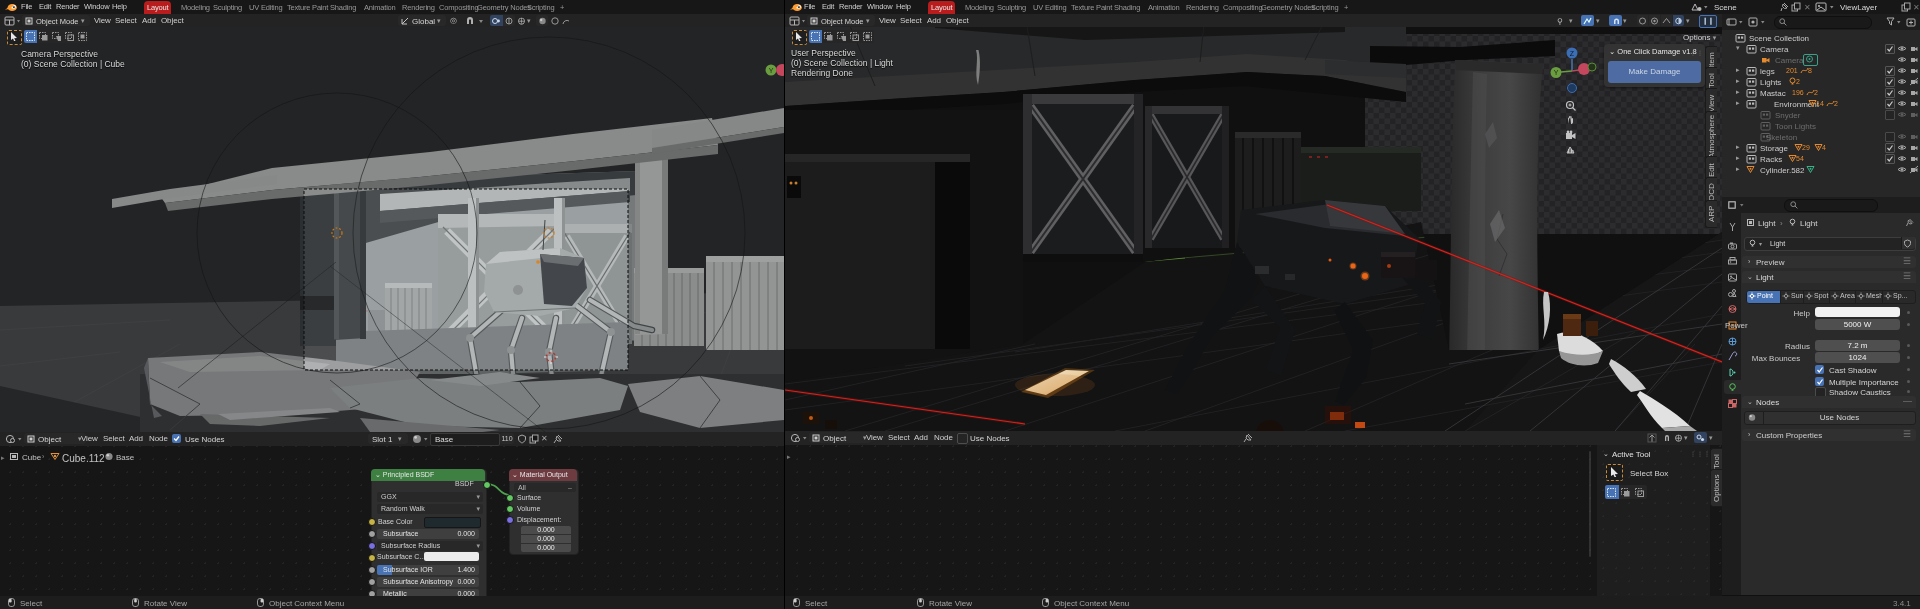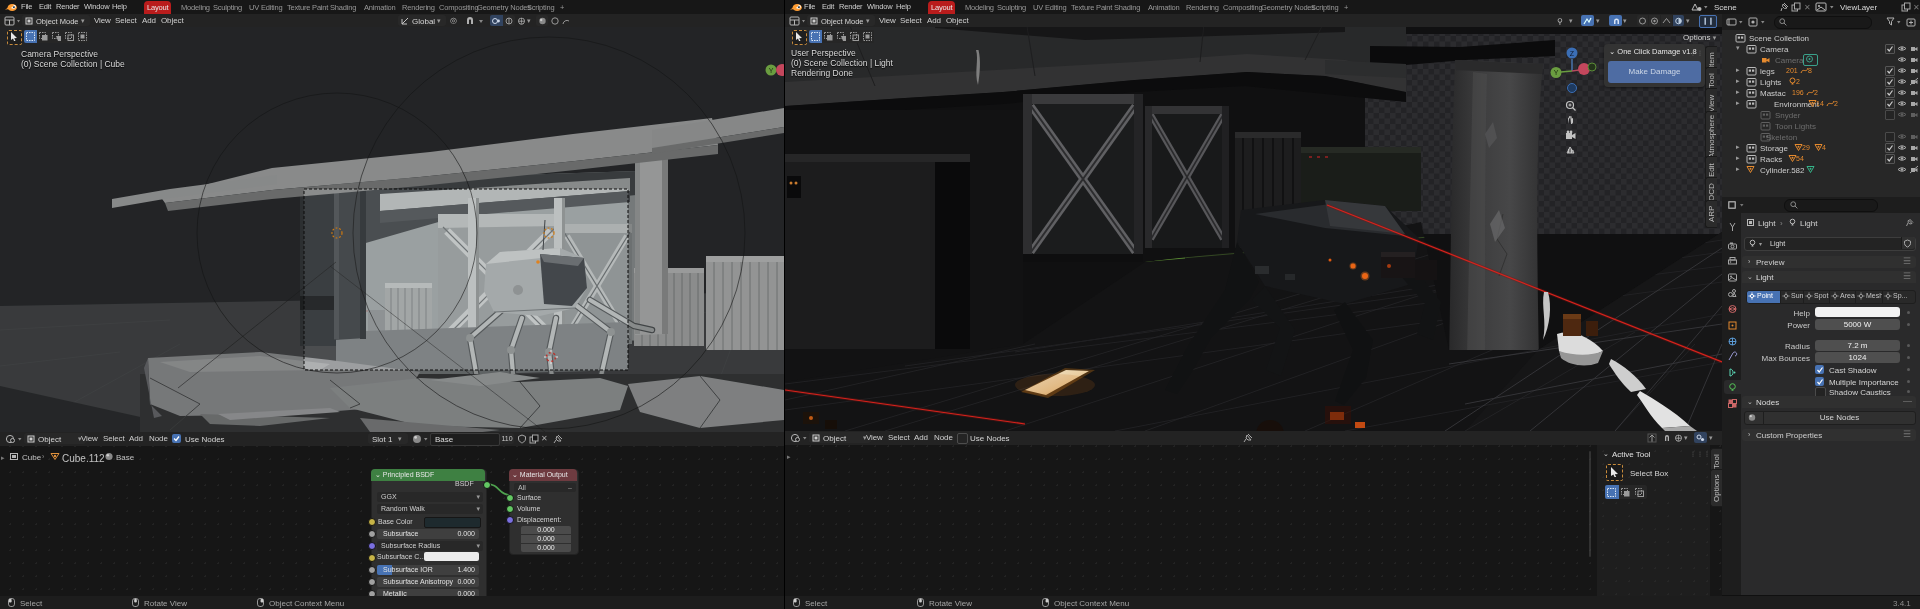--- a/index.html
+++ b/index.html
@@ -1250,27 +1250,27 @@
           <line x1="4" y1="0.5" x2="4" y2="1.8"></line>
           <line x1="4" y1="6.2" x2="4" y2="7.5"></line>
           <line x1="0.5" y1="4" x2="1.8" y2="4"></line>
           <line x1="6.2" y1="4" x2="7.5" y2="4"></line>
         </g>
       </svg>
       <div class="abs" style="left:171px;top:95px;color:#c5c5c5;font-size:7px;">Sp...</div>
       <div class="abs" style="left:20px;top:112px;width:68px;text-align:right;color:#c9c9c9;">Help</div>
       <div class="abs" style="left:93px;top:110px;width:85px;height:10px;background:#f2f2f2;border-radius:3px;"></div>
       <div class="abs" style="left:185px;top:114px;width:3px;height:3px;border-radius:50%;background:#5a5a5a;"></div>
-      <div class="abs" style="left:20px;top:124px;width:68px;text-align:right;color:#c9c9c9;">Power</div>
+      <div class="abs" style="left:3px;top:124px;width:68px;text-align:left;color:#c9c9c9;">Power</div>
       <div class="abs" style="left:93px;top:122px;width:85px;height:11px;background:#4f4f4f;border-radius:3px;color:#f0f0f0;text-align:center;line-height:11px;">5000 W</div>
       <div class="abs" style="left:185px;top:126px;width:3px;height:3px;border-radius:50%;background:#5a5a5a;"></div>
       <div class="abs" style="left:20px;top:145px;width:68px;text-align:right;color:#c9c9c9;">Radius</div>
       <div class="abs" style="left:93px;top:143px;width:85px;height:11px;background:#4f4f4f;border-radius:3px;color:#f0f0f0;text-align:center;line-height:11px;">7.2 m</div>
       <div class="abs" style="left:185px;top:147px;width:3px;height:3px;border-radius:50%;background:#5a5a5a;"></div>
-      <div class="abs" style="left:20px;top:157px;width:68px;text-align:right;color:#c9c9c9;">Max Bounces</div>
+      <div class="abs" style="left:20px;top:157px;width:68px;text-align:center;color:#c9c9c9;">Max Bounces</div>
       <div class="abs" style="left:93px;top:155px;width:85px;height:11px;background:#4f4f4f;border-radius:3px;color:#f0f0f0;text-align:center;line-height:11px;">1024</div>
       <div class="abs" style="left:185px;top:159px;width:3px;height:3px;border-radius:50%;background:#5a5a5a;"></div>
       <div class="abs" style="left:93px;top:168px;width:9px;height:9px;background:#4772b3;border-radius:2px;"></div>
       <svg class="abs" style="left:94px;top:169px;" width="8" height="8" viewBox="0 0 8 8">
         <path d="M1.5 4 L3.2 6 L6.5 1.5" stroke="#fff" stroke-width="1.2" fill="none"></path>
       </svg>
       <div class="abs" style="left:107px;top:169px;color:#d5d5d5;">Cast Shadow</div>
       <div class="abs" style="left:185px;top:171px;width:3px;height:3px;border-radius:50%;background:#5a5a5a;"></div>
       <div class="abs" style="left:93px;top:180px;width:9px;height:9px;background:#4772b3;border-radius:2px;"></div>
       <svg class="abs" style="left:94px;top:181px;" width="8" height="8" viewBox="0 0 8 8">

